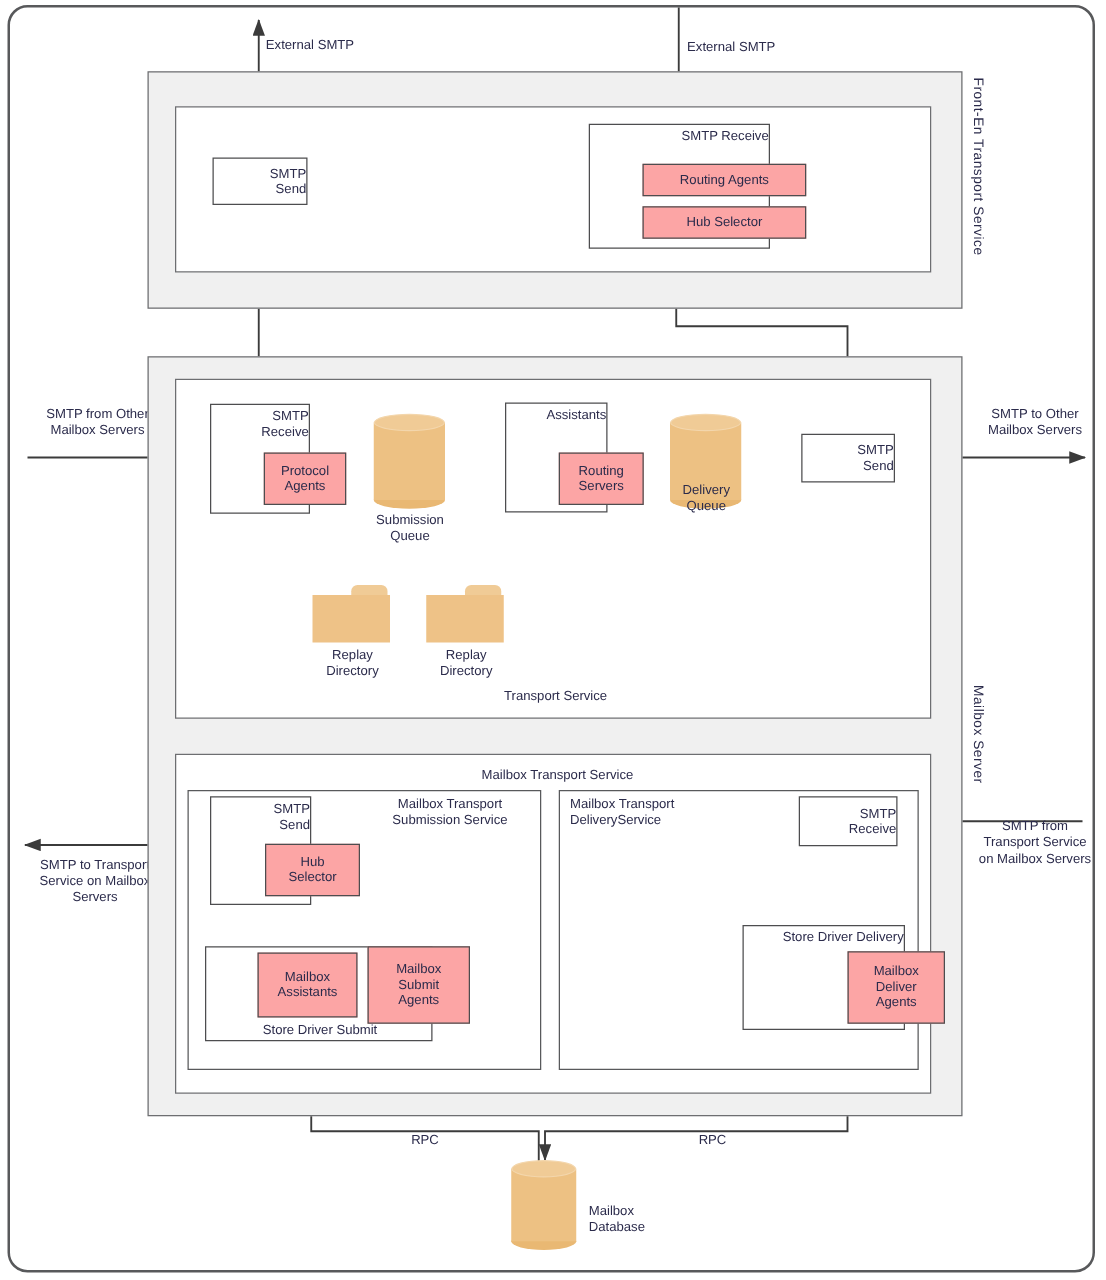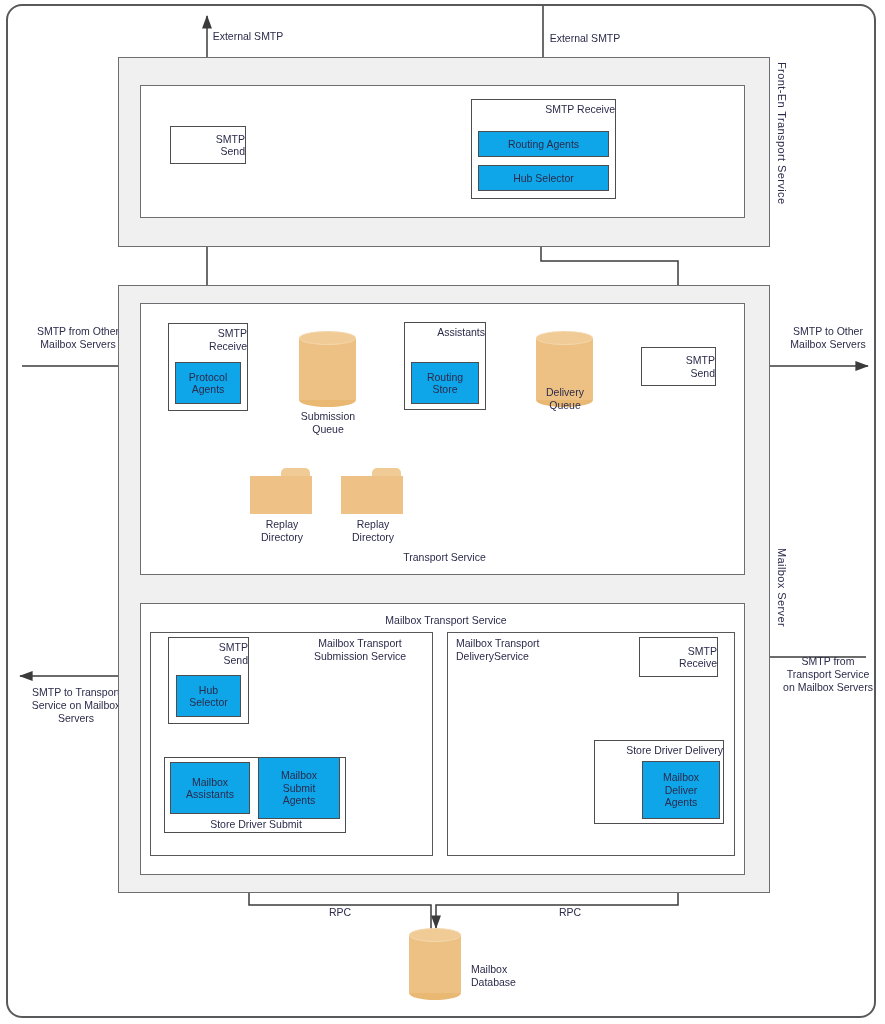--- a/index.html
+++ b/index.html
@@ -14,23 +14,23 @@
   
   .grayband{position:absolute;background:#f0f0f0;border:1.5px solid #6d6e71;box-sizing:border-box;}
   .whitebox{position:absolute;background:#ffffff;border:1.5px solid #6d6e71;box-sizing:border-box;}
   .plainbox{position:absolute;background:#ffffff;border:1.2px solid #58595b;box-sizing:border-box;}
 
   
   .node{position:absolute;background:#fff;border:1.3px solid #4d4d4f;box-sizing:border-box;
     display:flex;flex-direction:column;align-items:center;}
   .node-title{font-size:10.5px;color:#2b2b4b;text-align:right;line-height:12.5px;
     padding-top:3px;width:100%;}
-  .sub{position:absolute;background:#0ea5e9;border:1.3px solid #4d4d4f;box-sizing:border-box;
+  .sub{position:absolute;background:#fca5a5;border:1.3px solid #4d4d4f;box-sizing:border-box;
     display:flex;align-items:center;justify-content:center;text-align:center;
-    font-size:10.5px;color:#2b2b4b;line-height:12.5px;}
+    font-size:10.5px;color:#2b2b4b;line-height:12.5px;margin-left:36px;}
 
   
   .lbl{position:absolute;font-size:10.5px;color:#2b2b4b;line-height:13px;text-align:center;}
   .lbl-l{text-align:left;}
 
   
   .vlabel{position:absolute;font-size:11px;color:#2b2b4b;white-space:nowrap;
     transform-origin:0 0;transform:rotate(90deg);letter-spacing:0.4px;}
 
   
@@ -170,21 +170,21 @@
     <div class="top"></div>
   </div>
   <div class="lbl" style="left:273px;top:410px;width:110px;white-space:pre-line;">Submission
 Queue</div>
 
   <div class="node" style="left:404px;top:322px;width:82px;height:88px;">
     <div class="node-title">Assistants</div>
   </div>
   <div class="sub" style="left:411px;top:362px;width:68px;height:42px;white-space:pre-line;">
     <span>Routing
-Store</span>
+Servers</span>
   </div>
 
   <div class="cyl" style="left:536px;top:331px;width:57px;height:76px;">
     <div class="bot"></div>
     <div class="body"></div>
     <div class="top"></div>
   </div>
   <div class="lbl" style="left:510px;top:386px;width:110px;white-space:pre-line;">Delivery
 Queue</div>
 
@@ -211,21 +211,21 @@
   <div class="lbl" style="left:346px;top:614px;width:200px;">Mailbox Transport Service</div>
 
   <div class="plainbox" style="left:150px;top:632px;width:283px;height:224px;"></div>
   <div class="lbl" style="left:295px;top:637px;width:130px;white-space:pre-line;">Mailbox Transport
 Submission Service</div>
 
   <div class="node" style="left:168px;top:637px;width:81px;height:87px;">
     <div class="node-title" style="white-space:pre-line;">SMTP
 Send</div>
   </div>
-  <div class="sub" style="left:176px;top:675px;width:65px;height:42px;white-space:pre-line;">
+  <div class="sub" style="left:176px;top:675px;width:76px;height:42px;white-space:pre-line;">
     <span>Hub
 Selector</span>
   </div>
 
   <div class="node" style="left:164px;top:757px;width:182px;height:76px;"></div>
   <div class="sub" style="left:170px;top:762px;width:80px;height:52px;white-space:pre-line;">
     <span>Mailbox
 Assistants</span>
   </div>
   <div class="sub" style="left:258px;top:757px;width:82px;height:62px;white-space:pre-line;">

